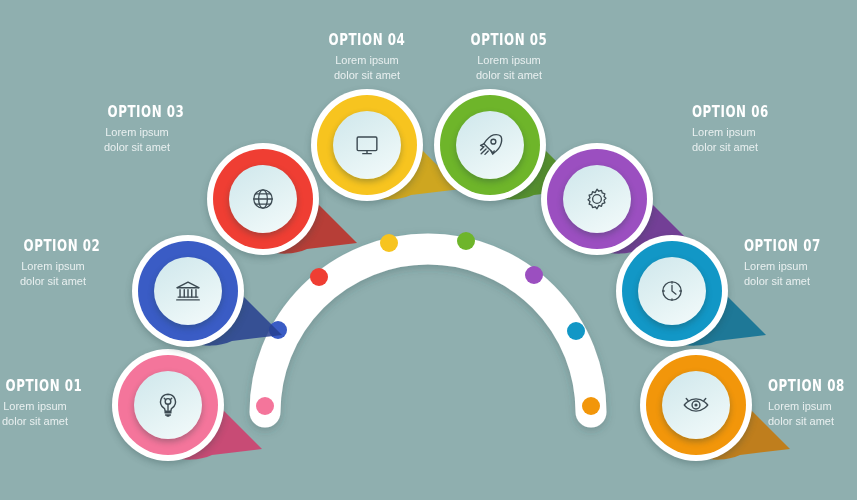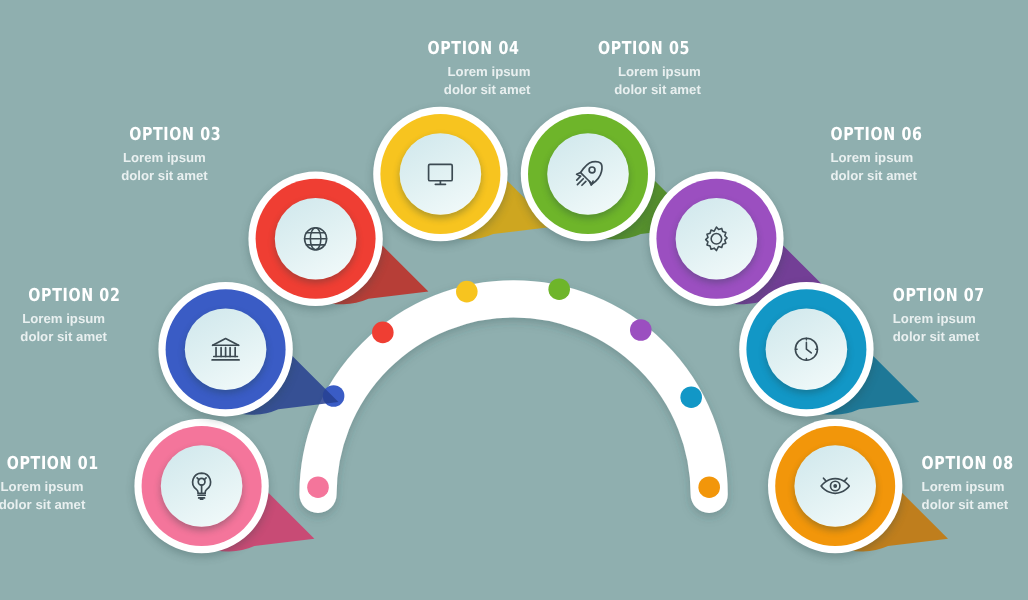--- a/index.html
+++ b/index.html
@@ -25,27 +25,27 @@
     line-height:1.1;
     transform:scaleX(.88);
     transform-origin:inherit;
     white-space:nowrap;
   }
   .label .sub{
     font-size:11px;
     line-height:1.45;
     color:#e9f0f0;
     margin-top:4px;
-    font-weight:700;
+    font-weight:400;
   }
   .label.right-align{text-align:center;}
   .label.right-align .title{transform-origin:right center;}
   .label.left-align{text-align:left;}
   .label.left-align .title{transform-origin:left center;}
-  .label.center-align{text-align:right;}
+  .label.center-align{text-align:center;}
   .label.center-align .title{transform-origin:center center;}
 
   
   .node{position:absolute;width:112px;height:112px;}
   .node .shadow-blob{
     position:absolute;left:0;top:0;width:112px;height:112px;
     border-radius:50%;
     filter:blur(0px);
   }
   .ring-outer{

